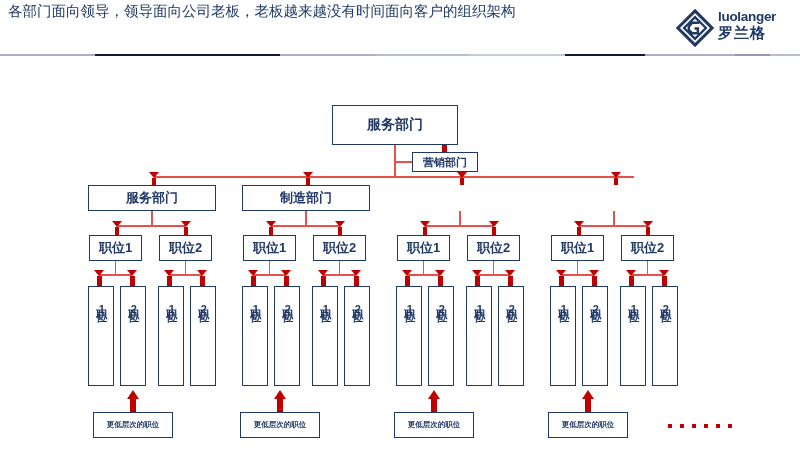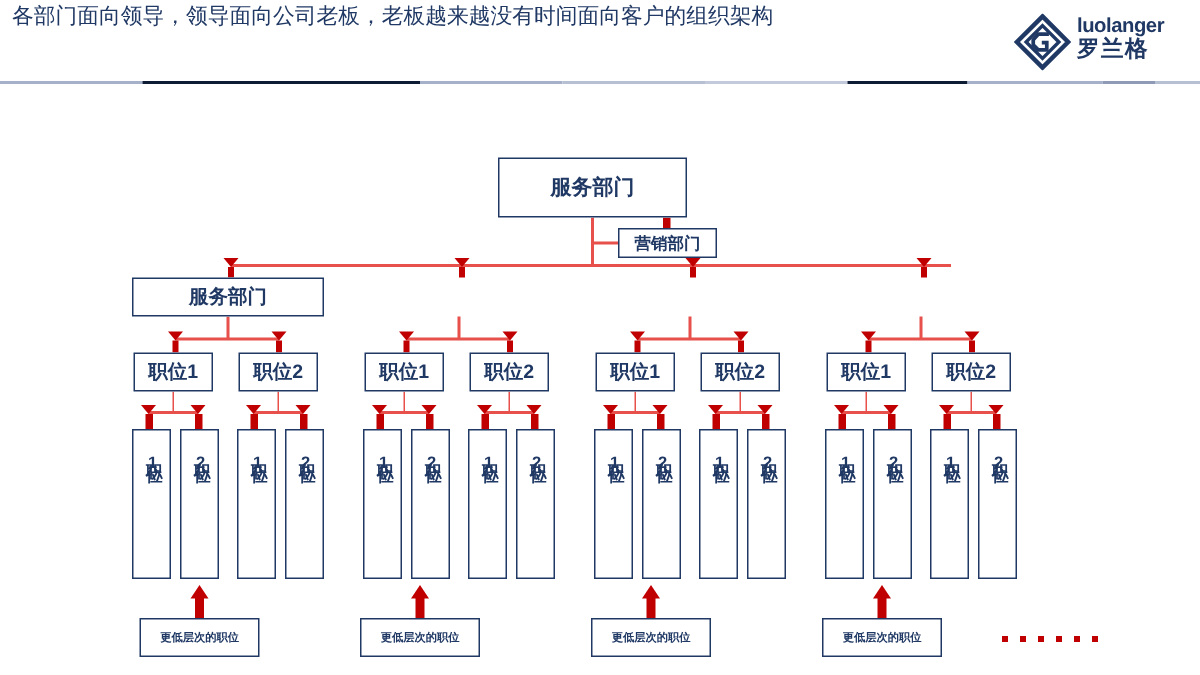--- a/index.html
+++ b/index.html
@@ -173,20 +173,21 @@
   <div class="arrow-stem" style="left:305.8px; top:178px; height:7px;"></div>
   <div class="arrow-head" style="left:303px; top:172px; transform: rotate(180deg);"></div>
 
   <div class="arrow-stem" style="left:459.8px; top:178px; height:7px;"></div>
   <div class="arrow-head" style="left:457px; top:172px; transform: rotate(180deg);"></div>
 
   <div class="arrow-stem" style="left:613.8px; top:178px; height:7px;"></div>
   <div class="arrow-head" style="left:611px; top:172px; transform: rotate(180deg);"></div>
 
   <div class="node node-dept" style="left:88px; top:185px; width:128px; height:26px;">服务部门</div>
+  <div class="node node-dept" style="left:242px; top:185px; width:128px; height:26px;">制造部门</div>
 
   <div class="lnk lnk-thin-v" style="left:151.2px; top:211px; height:15px;"></div>
   <div class="lnk lnk-thin-h" style="left:117px; top:225px; width:69px;"></div>
   <div class="arrow-stem" style="left:114.8px; top:227px; height:8px;"></div>
   <div class="arrow-head" style="left:112px; top:221px; transform: rotate(180deg);"></div>
   <div class="arrow-stem" style="left:183.8px; top:227px; height:8px;"></div>
   <div class="arrow-head" style="left:181px; top:221px; transform: rotate(180deg);"></div>
   <div class="node node-pos" style="left:89px; top:235px; width:53px; height:26px;">职位1</div>
   <div class="node node-pos" style="left:159px; top:235px; width:53px; height:26px;">职位2</div>
 

